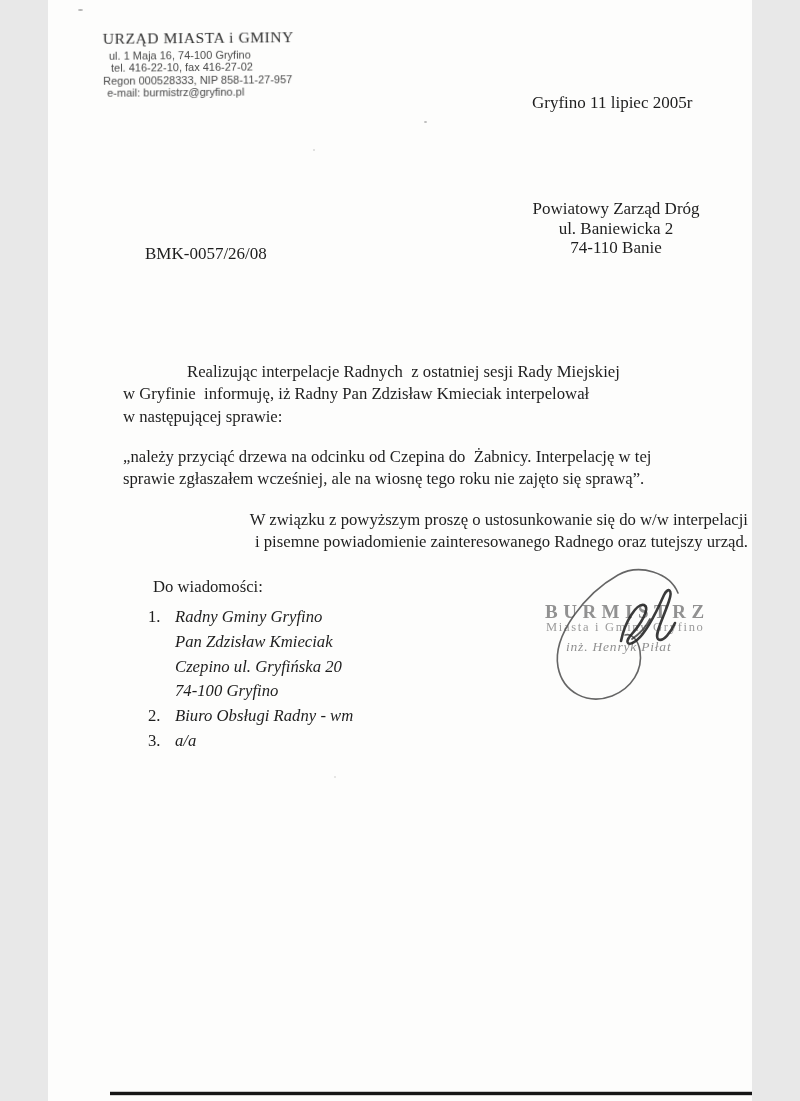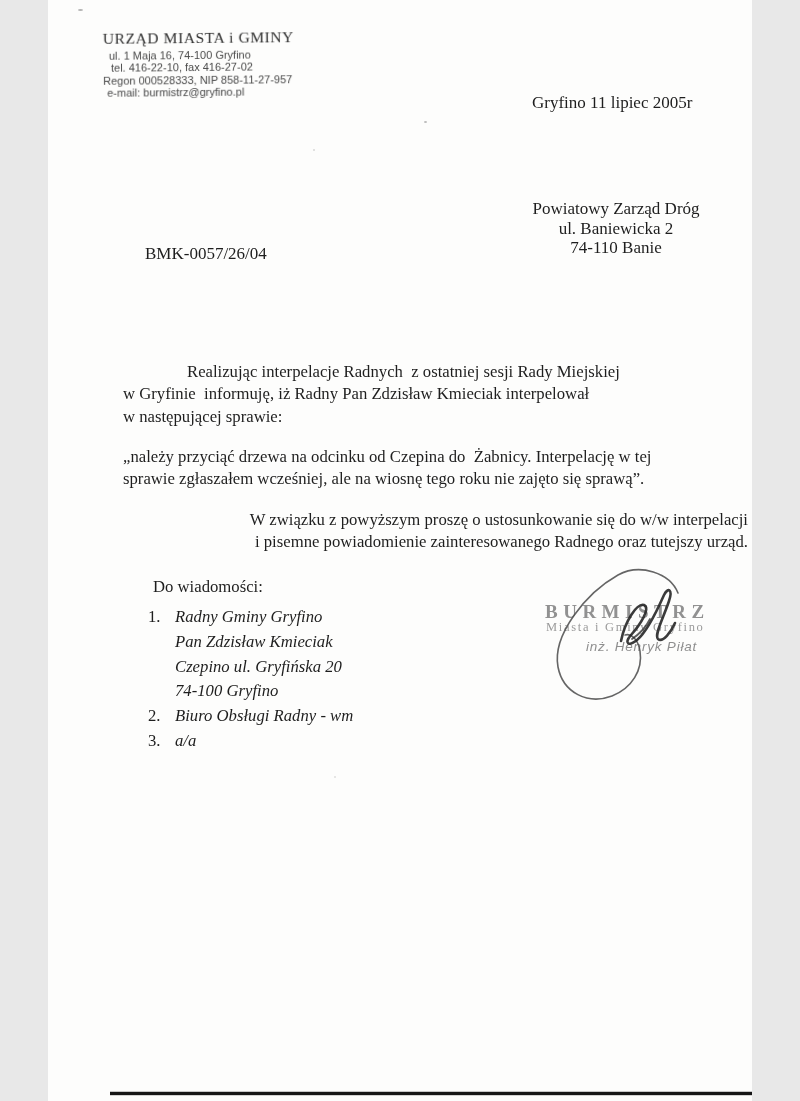--- a/index.html
+++ b/index.html
@@ -145,28 +145,27 @@
     font-size: 12.5px;
     letter-spacing: 1.7px;
     color: #9b9b9b;
     filter: blur(0.55px);
     white-space: nowrap;
   }
   .stamp-signer {
     position: absolute;
     left: 38px;
     top: 84px;
-    font-family: Liberation Sans, sans-serif;
+    font-family: Liberation Serif, serif;
     font-style: italic;
     font-size: 13.5px;
     letter-spacing: 0.8px;
     color: #8f8f8f;
     filter: blur(0.45px);
     white-space: nowrap;
-    margin-left: 20px;
   }
   .sig-svg {
     position: absolute;
     left: 0;
     top: 0;
   }
 
   
   .bottom-rule {
     position: absolute;
@@ -204,21 +203,21 @@
   </div>
 
   <div class="dateline">Gryfino 11 lipiec 2005r</div>
 
   <div class="recipient">
     <div>Powiatowy Zarząd Dróg</div>
     <div>ul. Baniewicka 2</div>
     <div>74-110 Banie</div>
   </div>
 
-  <div class="refnum">BMK-0057/26/04</div>
+  <div class="refnum">BMK-0057/26/08</div>
 
   <p class="para p-intro">Realizując interpelacje Radnych &nbsp;z ostatniej sesji Rady Miejskiej
 w Gryfinie &nbsp;informuję, iż Radny Pan Zdzisław Kmieciak interpelował
 w następującej sprawie:</p>
   <p class="para p-quote">„należy przyciąć drzewa na odcinku od Czepina do &nbsp;Żabnicy. Interpelację w tej
 sprawie zgłaszałem wcześniej, ale na wiosnę tego roku nie zajęto się sprawą”.</p>
   <p class="para p-request">W związku z powyższym proszę o ustosunkowanie się do w/w interpelacji
 i pisemne powiadomienie zainteresowanego Radnego oraz tutejszy urząd.</p>
 
   <div class="cc-head">Do wiadomości:</div>

